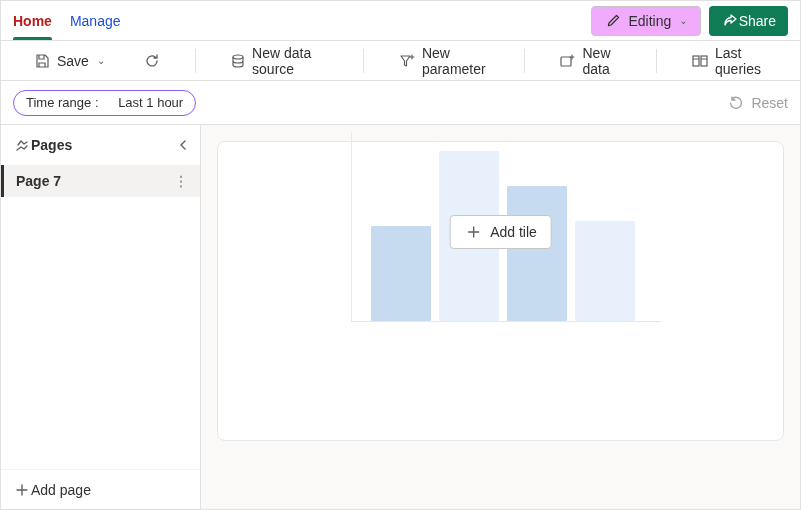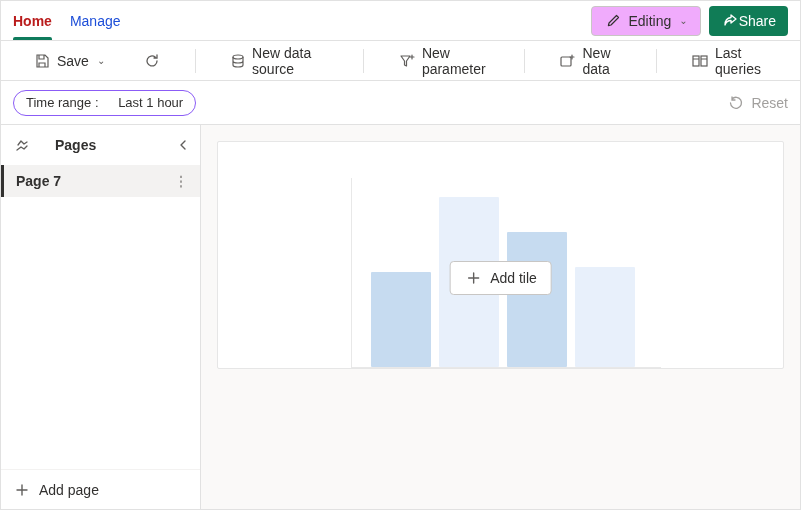--- a/index.html
+++ b/index.html
@@ -26,30 +26,30 @@
   
   .filterrow { display: flex; align-items: center; height: 44px; padding: 0 12px; border-bottom: 1px solid #e1e1e1; }
   .chip { display: inline-flex; align-items: center; height: 26px; padding: 0 12px; border: 1px solid #8b5cf6; border-radius: 14px; font-size: 13px; cursor: pointer; }
   .chip .lbl { color: #323130; }
   .chip .val { color: #323130; margin-left: 16px; }
   .reset { display: inline-flex; align-items: center; gap: 6px; color: #a19f9d; cursor: default; }
   
   
   .main { flex: 1; display: flex; min-height: 0; background: #faf9f8; }
   .sidepane { width: 200px; background: #ffffff; border-right: 1px solid #e1e1e1; display: flex; flex-direction: column; }
-  .side-head { display: flex; align-items: center; height: 40px; padding: 0 12px; font-weight: 600; gap: 24px; }
+  .side-head { display: flex; align-items: center; height: 40px; padding: 0 12px; font-weight: 600; gap: 0; }
   .side-head .title { flex: 1; }
   .collapse { color: #605e5c; cursor: pointer; font-size: 12px; }
   .pagelist { flex: 1; overflow: auto; }
   .pageitem { display: flex; align-items: center; height: 32px; padding: 0 8px 0 12px; background: #f3f2f1; border-left: 3px solid #323130; font-weight: 600; cursor: pointer; }
   .pageitem .more { margin-left: auto; color: #a19f9d; cursor: pointer; font-size: 14px; padding: 0 4px; }
-  .addpage { height: 40px; display: flex; align-items: center; gap: 8px; padding: 0 12px; border-top: 1px solid #f3f2f1; cursor: pointer; color: #323130; }
+  .addpage { height: 40px; display: flex; align-items: center; gap: 0; padding: 0 12px; border-top: 1px solid #f3f2f1; cursor: pointer; color: #323130; }
   
   .canvas { flex: 1; position: relative; overflow: auto; padding: 16px; }
-  .tilecard { background: #ffffff; border: 1px solid #e6e6e6; border-radius: 2px; height: 228px; position: relative; display: flex; align-items: flex-end; justify-content: center; }
+  .tilecard { background: #ffffff; border: 1px solid #e6e6e6; border-radius: 8px; height: 300px; position: relative; display: flex; align-items: flex-start; justify-content: center; }
   .placeholder-chart { position: relative; width: 300px; height: 180px; }
   .axis-y { position: absolute; left: 0; top: -10px; bottom: 0; width: 1px; background: #e8e8e8; }
   .axis-x { position: absolute; left: 0; right: -10px; bottom: 0; height: 1px; background: #e8e8e8; }
   .bar { position: absolute; bottom: 1px; width: 60px; border-radius: 1px; }
   .b1 { left: 20px;  height: 95px;  background: #c6dbf0; }
   .b2 { left: 88px;  height: 170px; background: #e8f0fb; }
   .b3 { left: 156px; height: 135px; background: #c6dbf0; }
   .b4 { left: 224px; height: 100px; background: #e8f0fb; }
   .addtile-btn { position: absolute; left: 50%; top: 50%; transform: translate(-50%, -50%); display: inline-flex; align-items: center; gap: 8px; background: #ffffff; border: 1px solid #c8c6c4; border-radius: 4px; height: 34px; padding: 0 14px; cursor: pointer; font-size: 14px; }
   

